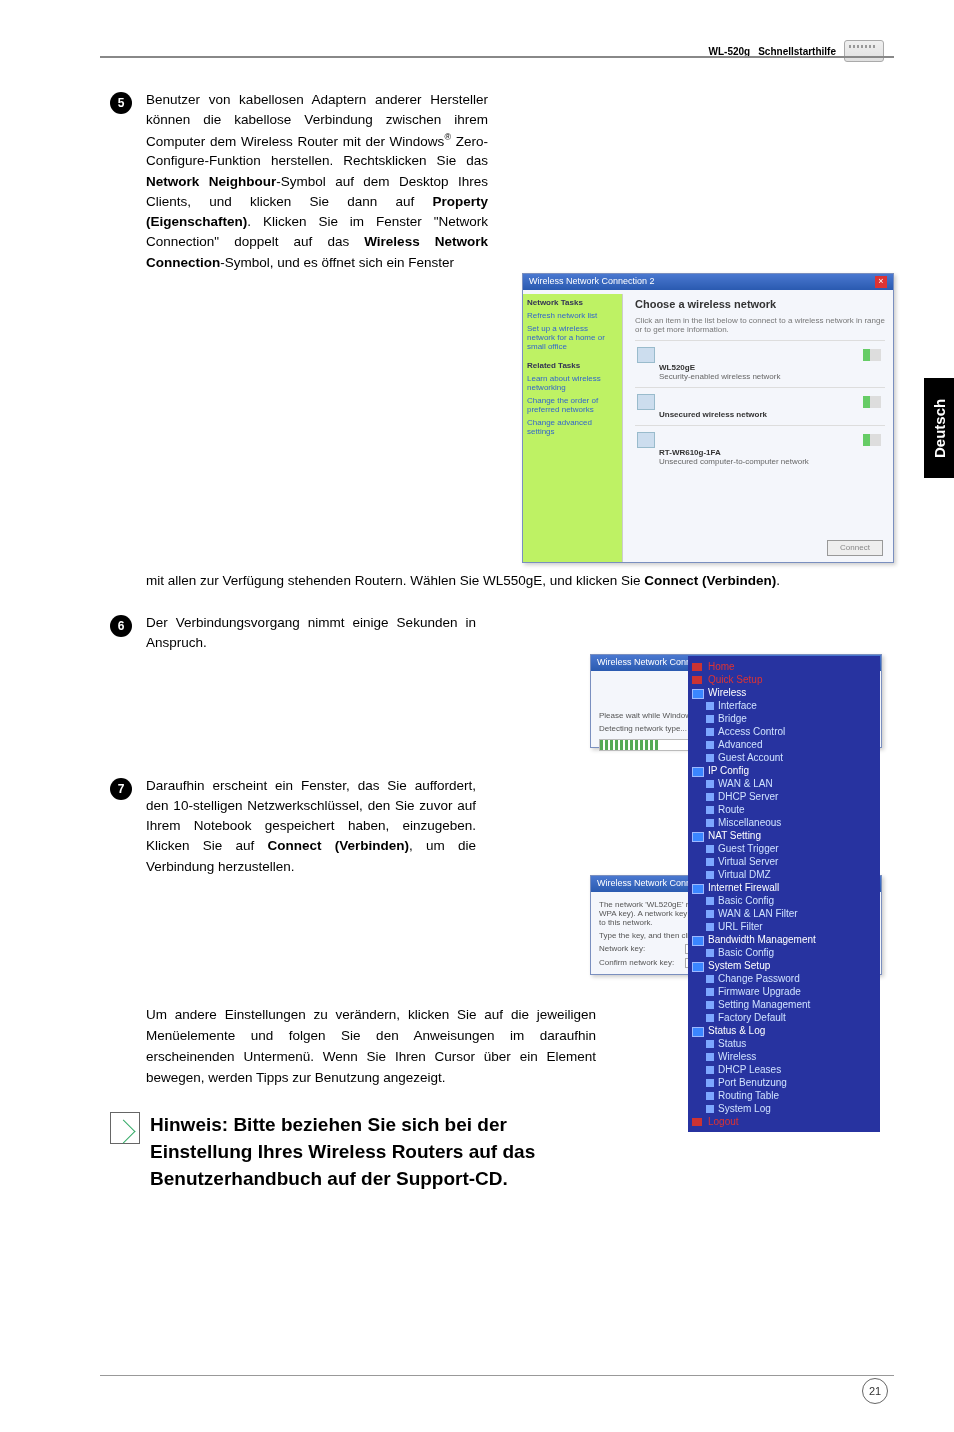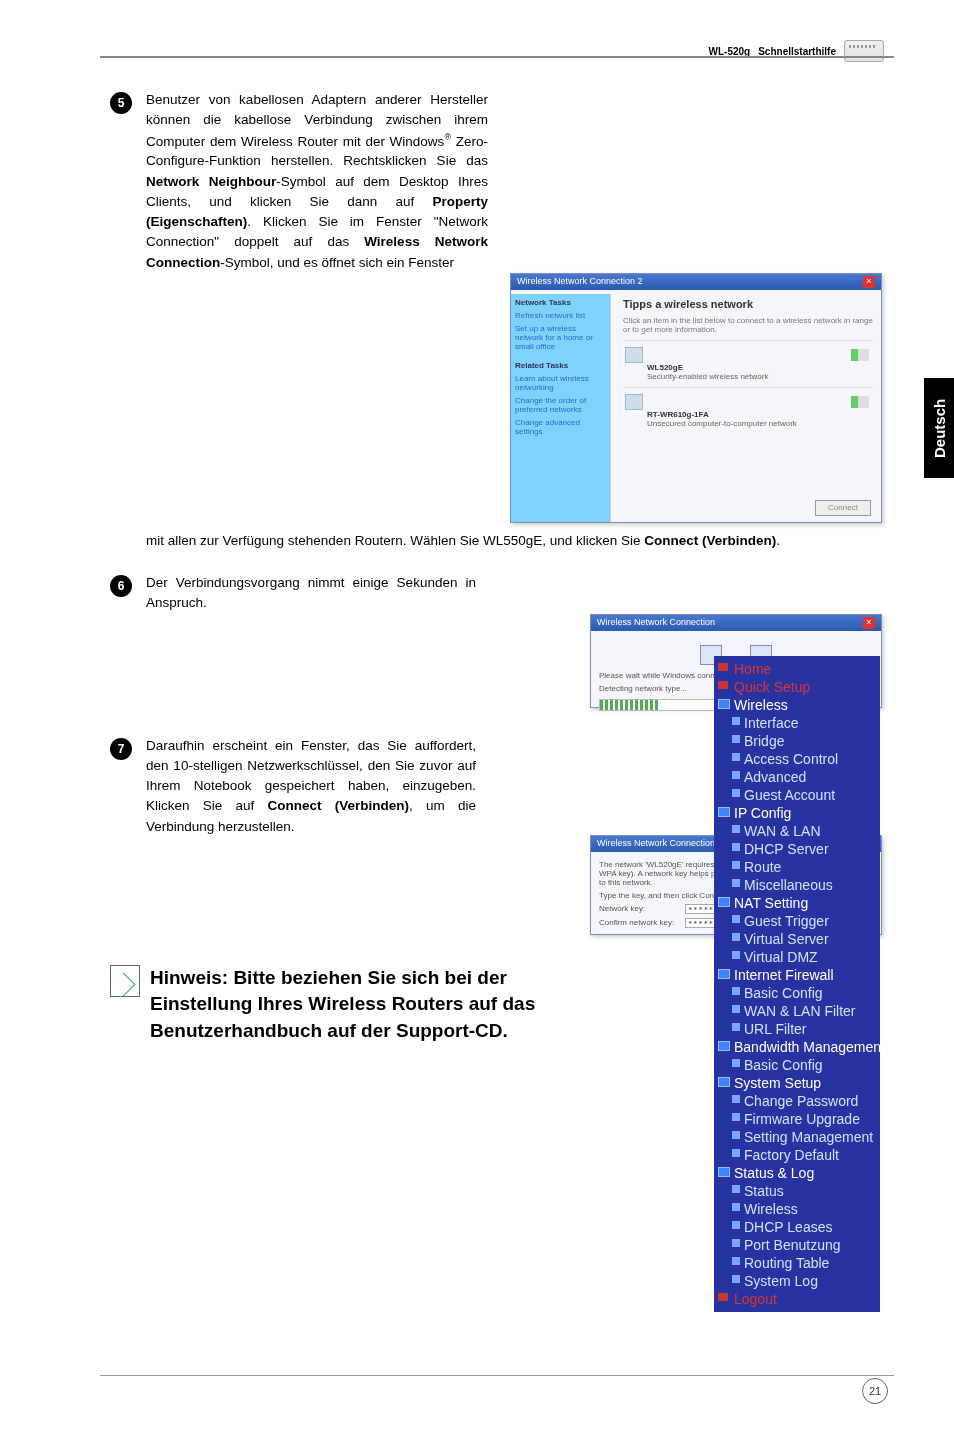--- a/index.html
+++ b/index.html
@@ -73,23 +73,23 @@
     margin-left: 36px;
     font-size: 13.5px;
     line-height: 1.5;
     text-align: justify;
   }
 
   .sec5-text { width: 342px; }
   .sec5-img {
     position: absolute;
     top: 0;
-    left: 400px;
+    left: 412px;
     width: 372px;
-    height: 250px;
+    height: 290px;
   }
   .sec5-continue {
     margin-left: 36px;
     font-size: 13.5px;
     line-height: 1.5;
     text-align: justify;
     width: 736px;
   }
 
   .sec6-text { width: 330px; }
@@ -146,24 +146,24 @@
     font-weight: bold;
     line-height: 1.4;
     width: 430px;
   }
 
   
   .nav-menu {
     position: absolute;
     top: 656px;
     right: 74px;
-    width: 166px;
+    width: 192px;
     background: #2733a0;
     color: #fff;
-    font-size: 14px;
+    font-size: 10px;
     padding: 4px 0;
   }
   .nav-item {
     padding: 1px 6px 1px 20px;
     position: relative;
     white-space: nowrap;
     overflow: hidden;
   }
   .nav-home, .nav-quick, .nav-logout { color: #d33; padding-left: 20px; position:relative;}
   .nav-home::before, .nav-quick::before, .nav-logout::before {
@@ -232,21 +232,21 @@
   }
   .win-title {
     background: linear-gradient(#4a78d0, #2a5ab0);
     color: #fff;
     padding: 2px 6px;
     font-size: 9px;
     display: flex;
     justify-content: space-between;
   }
   .win-close { background:#d33; width:12px; height:12px; color:#fff; text-align:center; line-height:10px; font-size:9px; }
-  .net-left { position:absolute; top:20px; left:0; bottom:0; width:100px; background:#7dd3fc; border-right:1px solid #ccc; padding:4px; color:#4a78d0;}
+  .net-left { position:absolute; top:20px; left:0; bottom:0; width:100px; background:#bef264; border-right:1px solid #ccc; padding:4px; color:#4a78d0;}
   .net-right { margin-left:104px; padding:8px; }
   .choose-title { font-weight:bold; font-size:11px; color:#333; margin-bottom:6px;}
   .net-entry { border-top:1px solid #ddd; padding:22px 4px 6px 24px; position:relative; color:#666;}
   .net-entry::before{content:"";position:absolute;left:2px;top:6px;width:16px;height:14px;background:#cde;border:1px solid #9bc;}
   .sig { position:absolute; right:4px; top:8px; width:18px; height:12px; background:linear-gradient(to right,#6c6 40%,#ddd 40%);}
   .win-btn { position:absolute; bottom:6px; right:10px; width:56px; height:16px; border:1px solid #999; background:#eee; font-size:8px; text-align:center; line-height:14px; color:#888;}
 
   .conn-body { padding:8px; color:#555; font-size:8px;}
   .conn-icons { display:flex; align-items:center; justify-content:center; gap:28px; margin:6px 0;}
   .pc-icon { width:22px; height:20px; background:#dce6f5; border:1px solid #88b;}
@@ -286,25 +286,29 @@
       <div class="net-left">
         <div style="font-weight:bold;color:#335;">Network Tasks</div>
         <div style="color:#36c;margin-top:4px;">Refresh network list</div>
         <div style="color:#36c;margin-top:4px;">Set up a wireless network for a home or small office</div>
         <div style="font-weight:bold;color:#335;margin-top:10px;">Related Tasks</div>
         <div style="color:#36c;margin-top:4px;">Learn about wireless networking</div>
         <div style="color:#36c;margin-top:4px;">Change the order of preferred networks</div>
         <div style="color:#36c;margin-top:4px;">Change advanced settings</div>
       </div>
       <div class="net-right">
-        <div class="choose-title">Tipps a wireless network</div>
+        <div class="choose-title">Choose a wireless network</div>
         <div style="font-size:8px;color:#777;margin-bottom:6px;">Click an item in the list below to connect to a wireless network in range or to get more information.</div>
         <div class="net-entry">
           <div style="font-weight:bold;color:#333;">WL520gE</div>
           <div>Security-enabled wireless network</div>
+          <div class="sig"></div>
+        </div>
+        <div class="net-entry">
+          <div style="font-weight:bold;color:#333;">Unsecured wireless network</div>
           <div class="sig"></div>
         </div>
         <div class="net-entry">
           <div style="font-weight:bold;color:#333;">RT-WR610g-1FA</div>
           <div>Unsecured computer-to-computer network</div>
           <div class="sig"></div>
         </div>
       </div>
       <div class="win-btn">Connect</div>
     </div>
@@ -360,20 +364,21 @@
           <div class="key-input"><span class="asterisks">**********</span></div>
         </div>
         <div style="text-align:right;margin-top:6px;">
           <span style="display:inline-block;border:1px solid #999;background:#eee;padding:1px 10px;margin-left:4px;">Connect</span>
           <span style="display:inline-block;border:1px solid #999;background:#eee;padding:1px 10px;margin-left:4px;">Cancel</span>
         </div>
       </div>
     </div>
   </div>
 
+  <div class="tip-text">Um andere Einstellungen zu verändern, klicken Sie auf die jeweiligen Menüelemente und folgen Sie den Anweisungen im daraufhin erscheinenden Untermenü. Wenn Sie Ihren Cursor über ein Element bewegen, werden Tipps zur Benutzung angezeigt.</div>
 
   <div class="note-block">
     <div class="note-icon"></div>
     <div class="note-text">Hinweis: Bitte beziehen Sie sich bei der Einstellung Ihres Wireless Routers auf das Benutzerhandbuch auf der Support-CD.</div>
   </div>
 
 </div>
 
 <div class="nav-menu">
   <div class="nav-item nav-home">Home</div>

